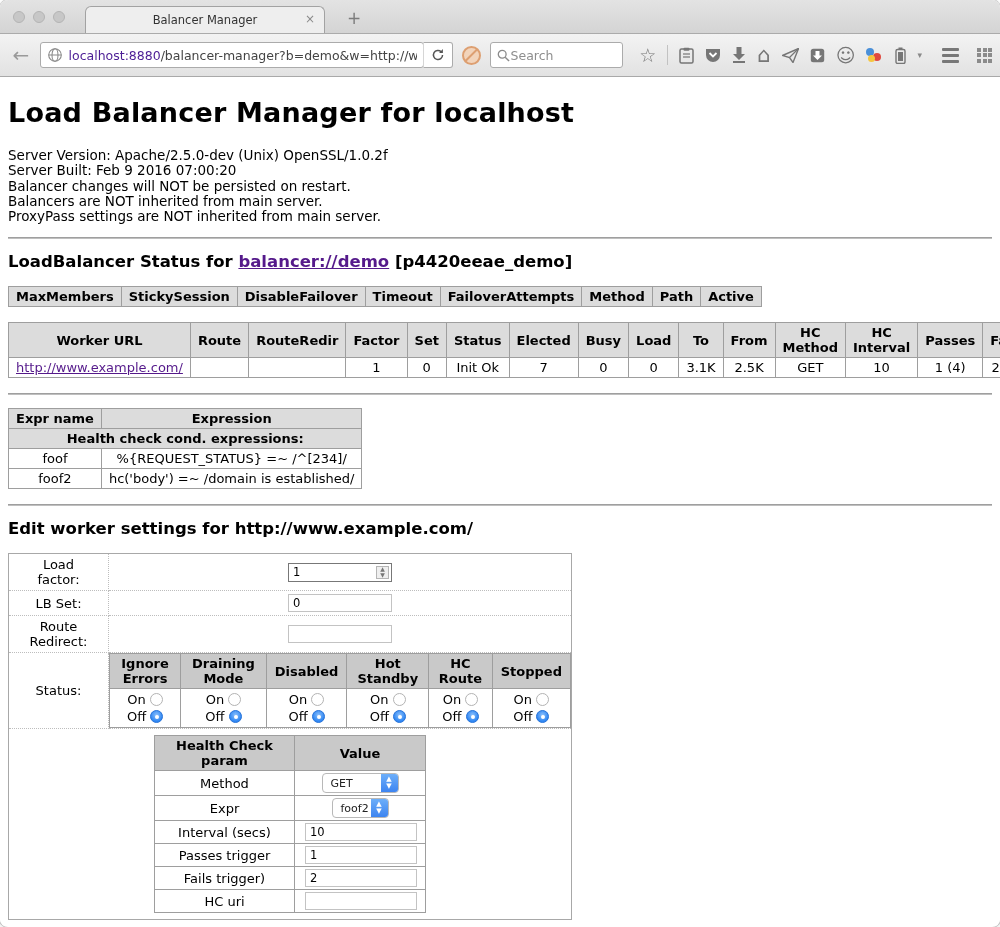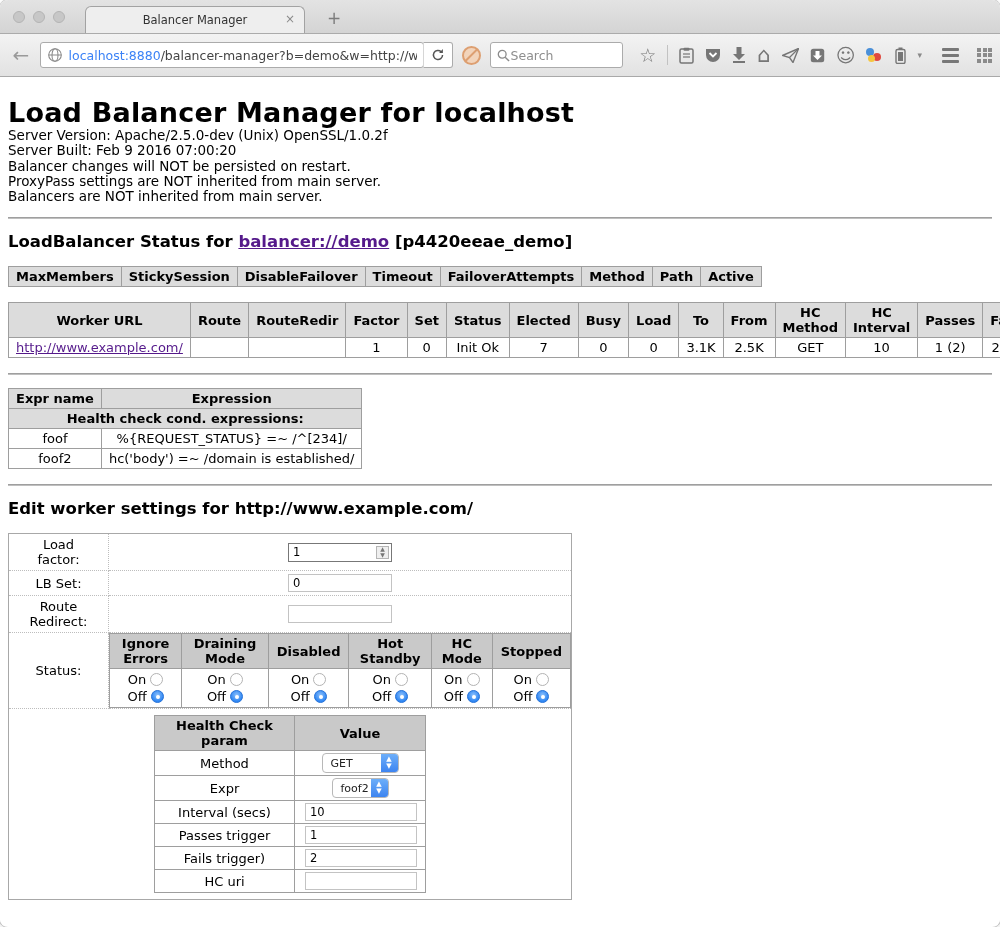--- a/index.html
+++ b/index.html
@@ -5,35 +5,35 @@
   * { box-sizing: border-box; margin: 0; padding: 0; }
   html,body { width:1000px; height:927px; background:#fff; font-family:"DejaVu Sans","Liberation Sans",sans-serif; }
   .window { width:1000px; height:927px; border-radius:8px; overflow:hidden;
             box-shadow:0 0 0 1px rgba(0,0,0,.18), 0 8px 24px rgba(0,0,0,.12); background:#fff; }
 
   
   .tabbar { height:34px; background:linear-gradient(#e3e3e3,#d4d4d4); position:relative;
             border-bottom:1px solid #ababab; display:flex; align-items:flex-end; }
   .traffic { position:absolute; top:11px; left:13px; display:flex; gap:8px; }
   .traffic span { width:12px; height:12px; border-radius:50%; background:#c7c7c7; border:1px solid #b4b4b4; display:block; }
-  .tab { margin-left:85px; width:220px; height:27px; background:#eeeeee; border:1px solid #a2a2a2; border-bottom:none;
+  .tab { margin-left:85px; width:240px; height:27px; background:#eeeeee; border:1px solid #a2a2a2; border-bottom:none;
          border-radius:6px 6px 0 0; display:flex; align-items:center; justify-content:center; position:relative; }
   .tab-title { font-size:11.5px; color:#333; }
   .tab-close { position:absolute; right:9px; top:5px; font-size:12px; color:#8a8a8a; cursor:default; line-height:14px; }
   .newtab { font-size:17px; color:#7c7c7c; margin-left:22px; margin-bottom:5px; }
 
   
   .navbar { height:43px; background:linear-gradient(#f3f3f3,#e2e2e2); border-bottom:1px solid #a9a9a9;
             display:flex; align-items:center; padding:0 8px; gap:6px; }
   .nav-icon { color:#777; display:inline-flex; align-items:center; justify-content:center; }
   .back-btn { font-size:20px; color:#9a9a9a; width:26px; height:26px; border-radius:50%; display:flex; align-items:center; justify-content:center; }
   .urlfield { width:392px; height:26px; background:#fff; border:1px solid #ababab; border-radius:3px;
               display:flex; align-items:center; padding:0 6px; gap:6px; overflow:hidden; white-space:nowrap; }
   .url-text { font-size:12.5px; overflow:hidden; white-space:nowrap; }
-  .url-domain { color:#3b82f6; }
+  .url-domain { color:#4c1d95; }
   .url-path  { color:#444; }
   .reload-btn { width:30px; height:26px; background:#fff; border:1px solid #ababab; border-left:1px solid #d6d6d6;
                 border-radius:0 3px 3px 0; margin-left:-7px; display:flex; align-items:center; justify-content:center; }
   .blocked { width:19px; height:19px; border-radius:50%; background:#f2d4bb; border:2px solid #dd9f71; position:relative; margin:0 3px; }
   .blocked::after { content:""; position:absolute; left:-1px; top:6.5px; width:17px; height:2px; background:#dd9f71; transform:rotate(-45deg); }
   .searchfield { width:136px; height:26px; background:#fff; border:1px solid #ababab; border-radius:3px;
                  display:flex; align-items:center; padding:0 6px; gap:1px; }
   .searchfield input { border:none; outline:none; width:96px; font-size:12.5px; color:#333; font-family:inherit; background:transparent; }
   .searchfield input::placeholder { color:#8e8e8e; }
   .tool-icons { display:flex; align-items:center; gap:11px; margin-left:10px; }
@@ -45,21 +45,21 @@
   .dots i:nth-child(2){ background:#e0493f; left:7px; top:6px; }
   .dots i:nth-child(3){ background:#f5c63f; left:2px; top:8px; width:7px; height:7px; }
   .caret { font-size:9px; color:#8a8a8a; }
   .hamburger { display:flex; flex-direction:column; gap:3px; margin-left:14px; }
   .hamburger i { width:17px; height:3px; background:#787878; border-radius:1px; display:block; }
   .gridicon { display:grid; grid-template-columns:repeat(3,4px); grid-template-rows:repeat(3,4px); gap:1.5px; margin-left:12px; }
   .gridicon i { background:#8b8b8b; display:block; }
 
   
   .content { background:#fff; height:849px; overflow:hidden; padding:0 8px; color:#000; }
-  h1 { font-size:27px; font-weight:bold; padding:20px 0 0 0; margin-bottom:0; letter-spacing:.2px; }
+  h1 { font-size:27px; font-weight:bold; padding:20px 0 0 0; margin-bottom:20px; letter-spacing:.2px; }
   .info-line { font-size:13.5px; line-height:15.3px; }
   hr.rule { border:0; height:2px; background:linear-gradient(#8f8f8f,#cfcfcf); margin:13px 0; }
   h3 { font-size:16.5px; font-weight:bold; margin:6px 0 15px 0; }
   a.vlink { color:#551a8b; text-decoration:underline; }
 
   table.data { border-collapse:collapse; margin-bottom:15px; }
   table.data th, table.data td { border:1px solid #9e9e9e; font-size:13px; padding:2px 7px; text-align:center; }
   table.data th { background:#dcdcdc; }
   table.data { border:1px solid #8a8a8a; }
   td.left { text-align:left; }
@@ -218,22 +218,22 @@
       </span>
   </div>
 
   <div class="content">
     <h1>Load Balancer Manager for localhost</h1>
 
     <div>
       <div class="info-line">Server Version: Apache/2.5.0-dev (Unix) OpenSSL/1.0.2f</div>
       <div class="info-line">Server Built: Feb 9 2016 07:00:20</div>
       <div class="info-line">Balancer changes will NOT be persisted on restart.</div>
+      <div class="info-line">Balancers are NOT inherited from main server.</div>
       <div class="info-line">ProxyPass settings are NOT inherited from main server.</div>
-      <div class="info-line">Balancers are NOT inherited from main server.</div>
     </div>
 
     <hr class="rule">
 
     <h3><span>LoadBalancer Status for </span><a href="#" class="vlink">balancer://demo</a><span> [p4420eeae_demo]</span></h3>
 
     <table class="data">
       <tbody>
           <tr>
         <th>MaxMembers</th>
@@ -275,21 +275,21 @@
         <td>1</td>
         <td>0</td>
         <td>Init Ok</td>
         <td>7</td>
         <td>0</td>
         <td>0</td>
         <td>3.1K</td>
         <td>2.5K</td>
         <td>GET</td>
         <td>10</td>
-        <td>1 (2)</td>
+        <td>1 (4)</td>
         <td>2 (0)</td>
 
       </tr>
     </tbody>
       </table>
 
     <hr class="rule">
 
     <table class="data">
       <tbody>
@@ -335,21 +335,21 @@
       <tr>
         <td class="flabel">Status:</td>
         <td style="padding:0;margin-top:40px;">
           <table class="inner">
             <tbody>
                   <tr>
               <th>Ignore Errors</th>
               <th>Draining Mode</th>
               <th>Disabled</th>
               <th>Hot Standby</th>
-              <th>HC Mode</th>
+              <th>HC Route</th>
               <th>Stopped</th>
             </tr>
             <tr>
               <td class="radio-cell">
                 <span>On</span><span class="radio"></span><br>
                 <span>Off</span><span class="radio checked"></span>
               </td>
               <td class="radio-cell">
                 <span>On</span><span class="radio"></span><br>
                 <span>Off</span><span class="radio checked"></span>

